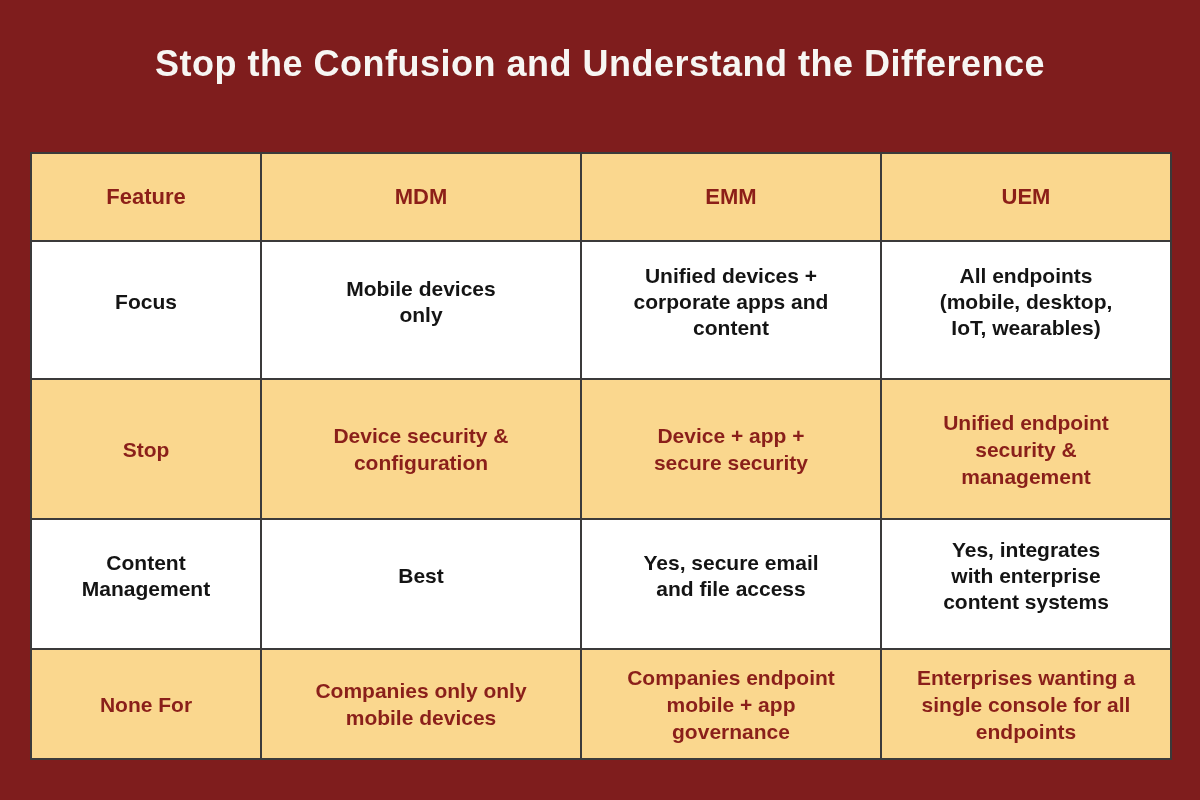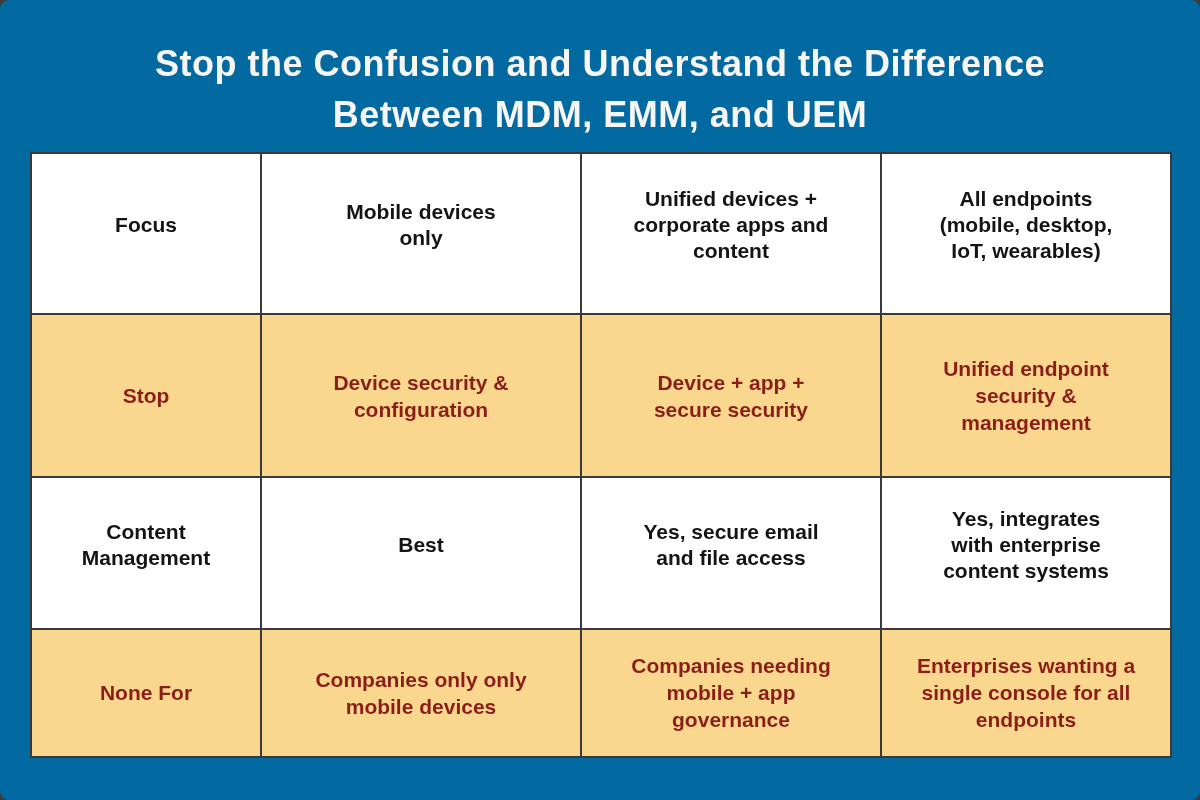--- a/index.html
+++ b/index.html
@@ -5,22 +5,21 @@
   html, body { margin: 0; padding: 0; }
   body {
     width: 1200px; height: 800px;
     background: #3C3B3B;
     font-family: "Liberation Sans", sans-serif;
     overflow: hidden;
   }
   .canvas {
     position: relative;
     width: 1200px; height: 800px;
-    background: #0369a1;
-    border-radius: 9px;
+    background: #7f1d1d;
   }
   .title-block {
     position: absolute;
     top: 38px; left: 0; right: 0;
     text-align: center;
     color: #F7F6F3;
     font-weight: 700;
     font-size: 36px;
     line-height: 51px;
     letter-spacing: 0.5px;
@@ -68,31 +67,36 @@
     padding-bottom: 22px;
   }
 </style>
 </head>
 <body>
 
 <div class="canvas">
 
   <div class="title-block">
     <div>Stop the Confusion and Understand the Difference</div>
-    <div>Between MDM, EMM, and UEM</div>
   </div>
 
   <table class="compare">
     <colgroup>
       <col class="c0">
         <col class="c1">
         <col class="c2">
         <col class="c3">
     </colgroup>
     <tbody>
+      <tr class="r0 row-header">
+        <th>Feature</th>
+        <th>MDM</th>
+        <th>EMM</th>
+        <th>UEM</th>
+      </tr>
       <tr class="r1 row-white">
         <td>Focus</td>
         <td>Mobile devices
 only</td>
         <td>Unified devices +
 corporate apps and
 content</td>
         <td>All endpoints
 (mobile, desktop,
 IoT, wearables)</td>
@@ -114,21 +118,21 @@
         <td>Yes, secure email
 and file access</td>
         <td>Yes, integrates
 with enterprise
 content systems</td>
       </tr>
       <tr class="r4 row-orange">
         <td>None For</td>
         <td>Companies only only
 mobile devices</td>
-        <td>Companies needing
+        <td>Companies endpoint
 mobile + app
 governance</td>
         <td>Enterprises wanting a
 single console for all
 endpoints</td>
       </tr>
     </tbody>
   </table>
 
 </div>

